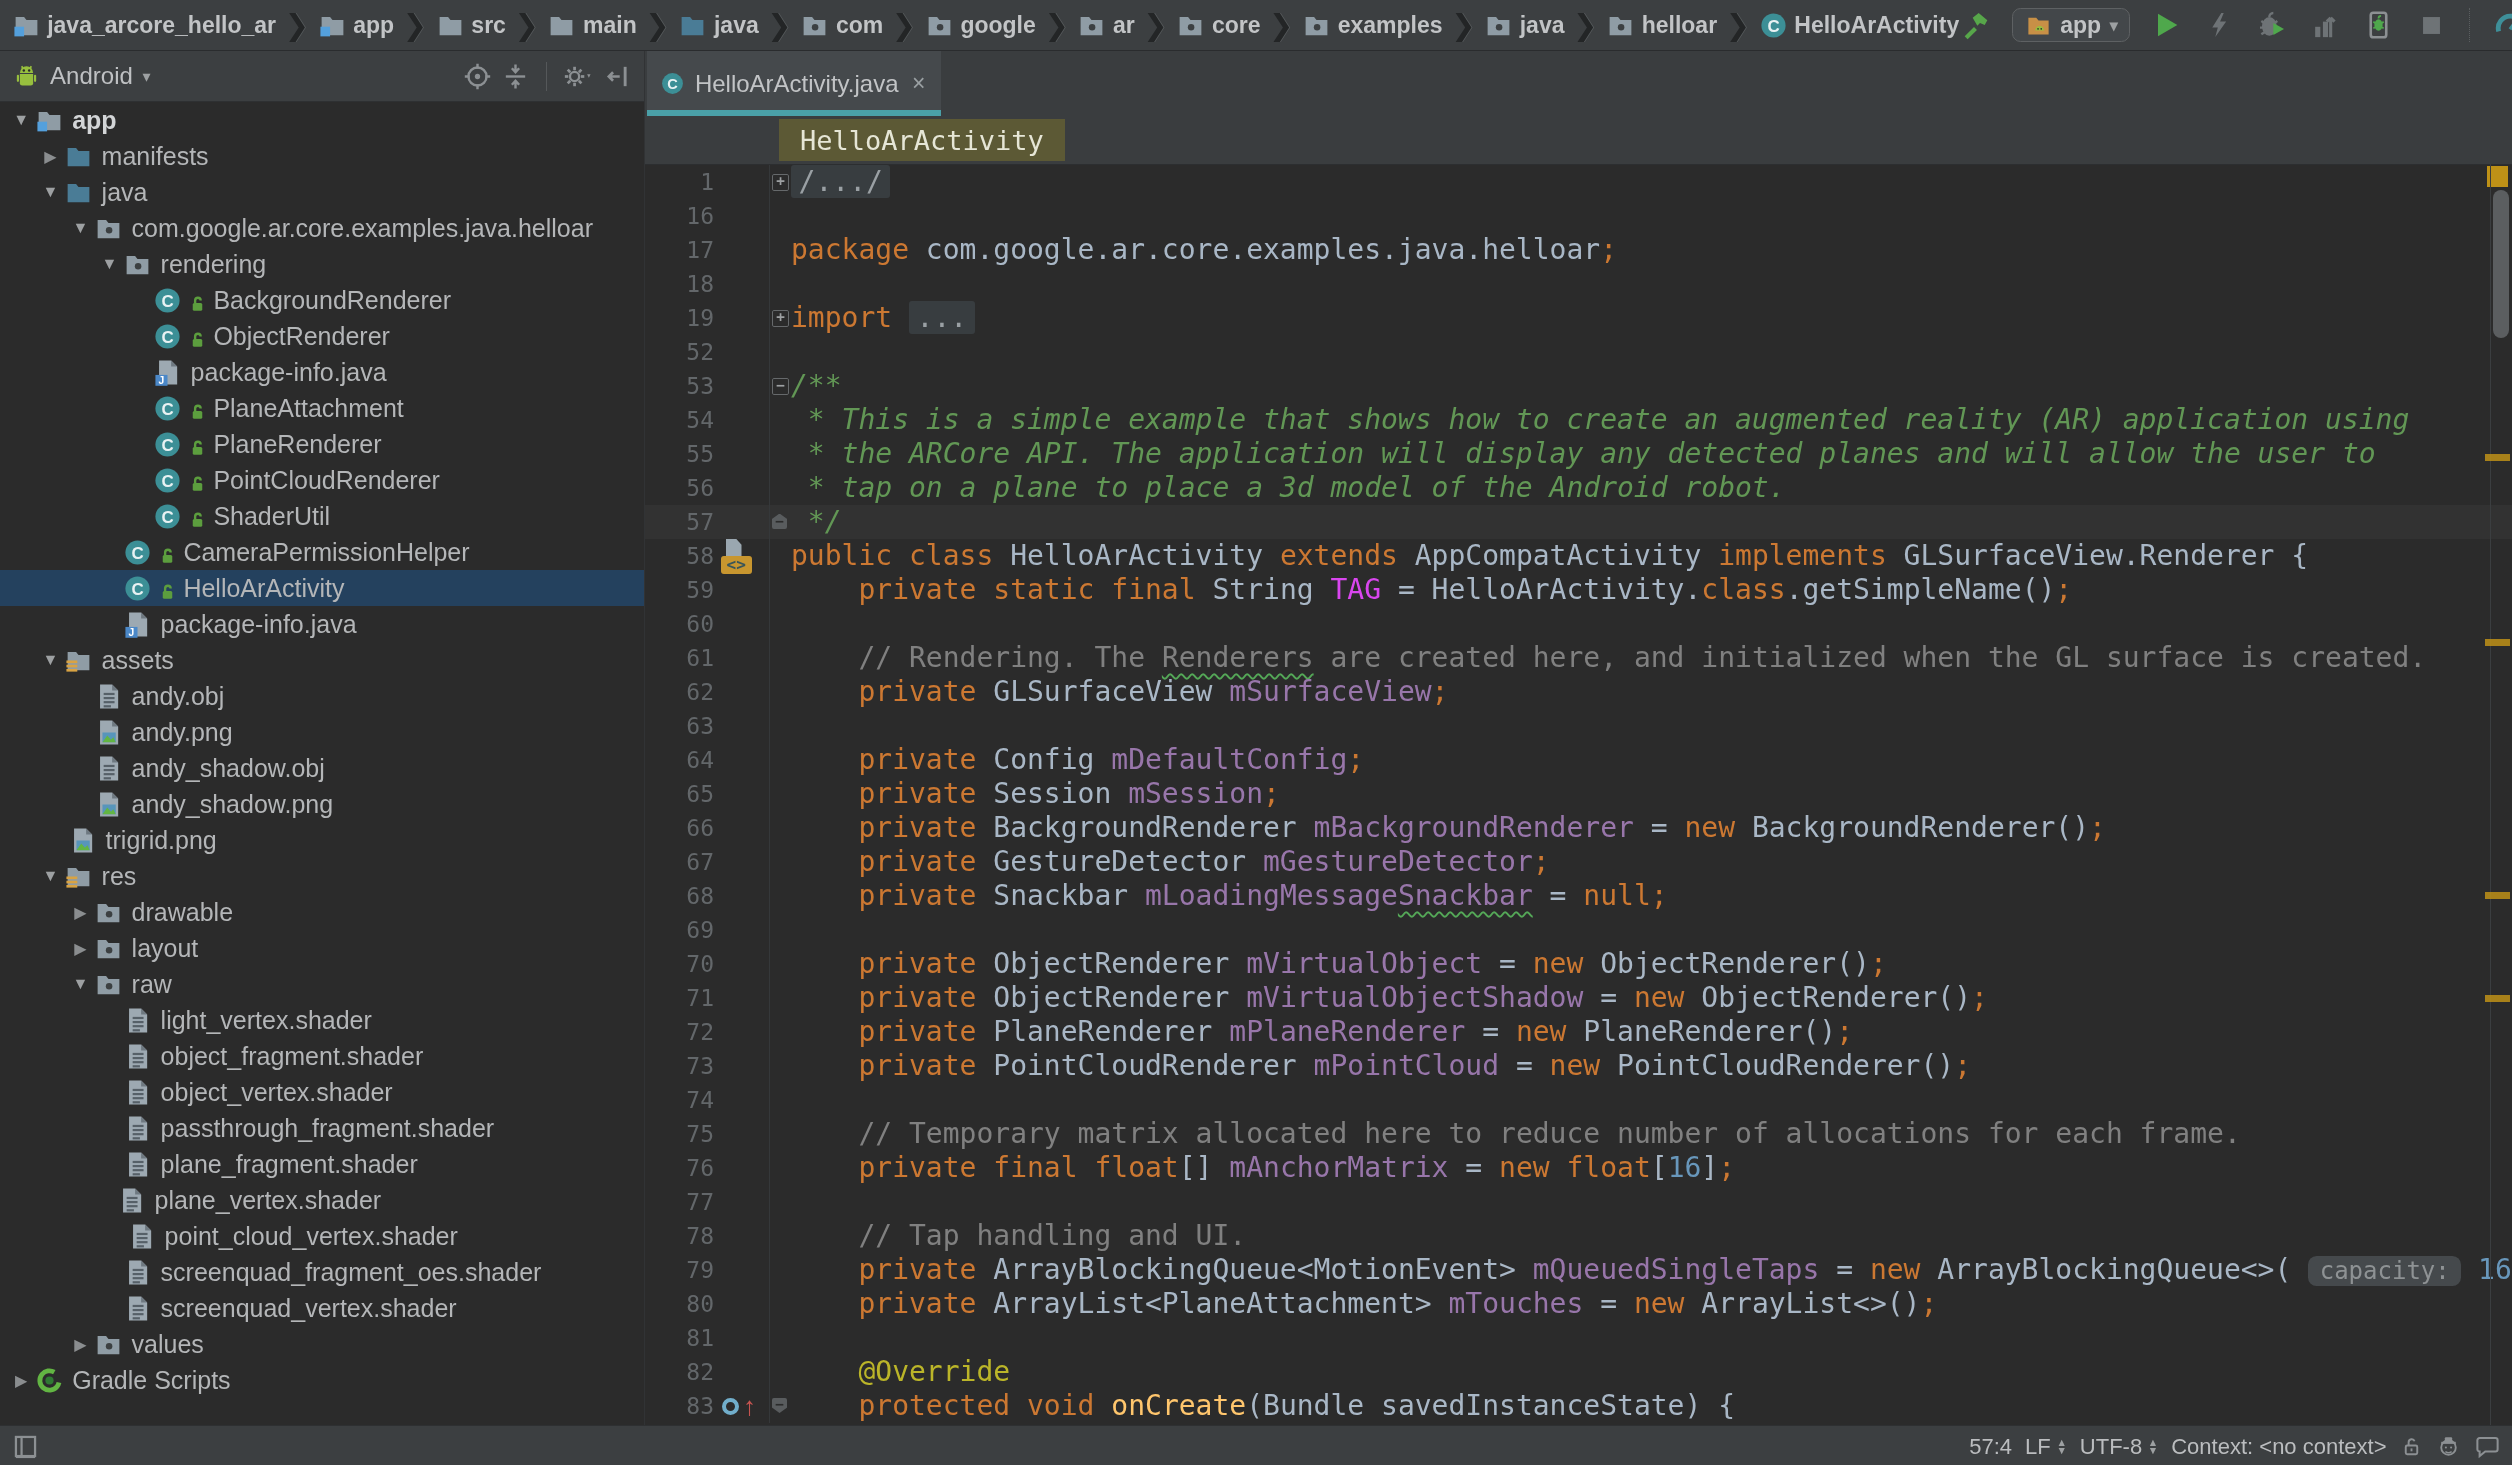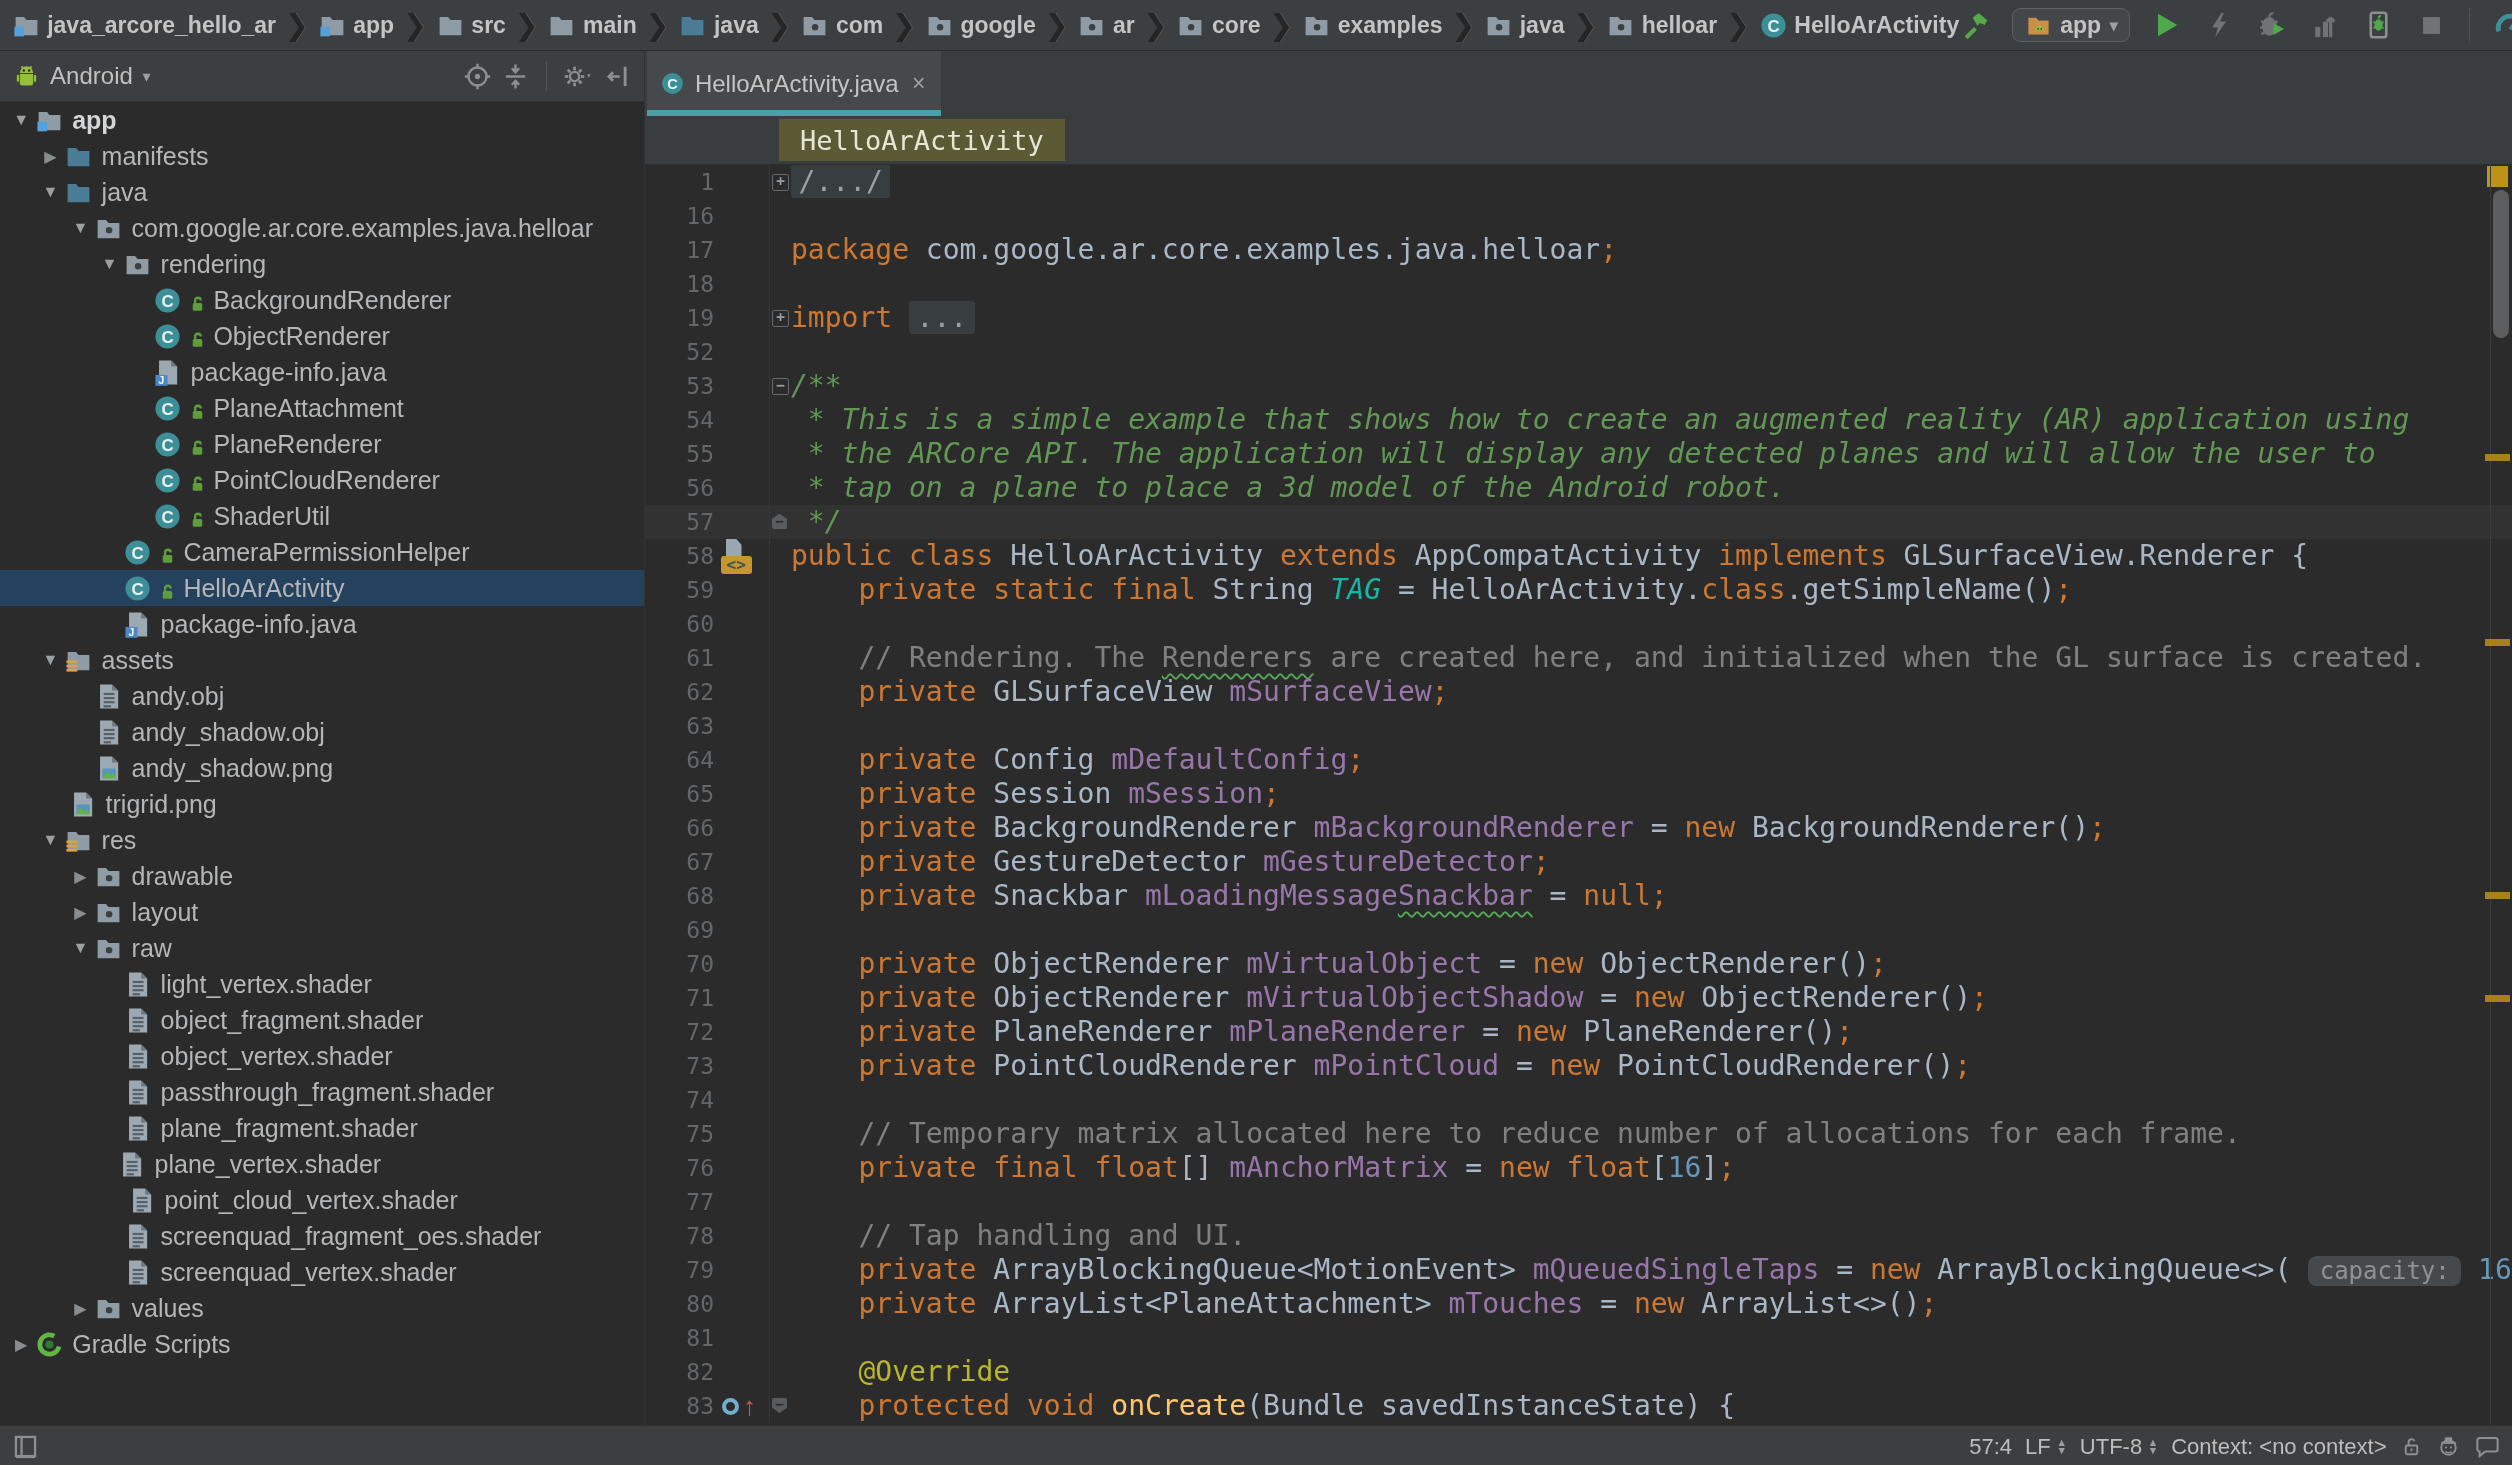--- a/index.html
+++ b/index.html
@@ -49,21 +49,21 @@
   .crumb-current{background:var(--khaki);color:#E6E6D6;font-family:"DejaVu Sans Mono",monospace;
                  font-size:27px;height:42px;display:flex;align-items:center;padding:0 21px;}
   .codewrap{flex:1;position:relative;overflow:hidden;}
   .cl{height:34px;white-space:pre;display:flex;align-items:stretch;}
   .cl.cur{background:var(--curline);}
   .ln{width:69px;flex:none;text-align:right;color:#63676A;font:23px/34px "DejaVu Sans Mono",monospace;}
   .gic{width:55px;flex:none;position:relative;}
   .fcol{width:21px;flex:none;position:relative;border-left:1px solid #35383A;}
   .src{font:28px/34px "DejaVu Sans Mono",monospace;}
   .k{color:#CC7832;} .t{color:#A9B7C6;} .c{color:#808080;} .d{color:#629755;font-style:italic;}
-  .f{color:#9876AA;} .sf{color:#14b8a6;font-style:italic;} .n{color:#6897BB;} .a{color:#BBB529;}
+  .f{color:#9876AA;} .sf{color:#d946ef;} .n{color:#6897BB;} .a{color:#BBB529;}
   .m{color:#FFC66D;} .s{color:#CC7832;}
   .fb{background:#383D40;color:#9aa0a4;border-radius:2.9px;padding:0 7.6px;}
   .h{background:#45494C;color:#8E9294;border-radius:8.6px;padding:1px 11.5px;font-size:24px;}
   .u{text-decoration:underline wavy #54A857;text-decoration-thickness:1.9px;text-underline-offset:5.7px;}
   .fm{position:absolute;left:1.9px;top:8.6px;width:15.3px;height:15.3px;background:#2B2B2B;border:1px solid #66696B;
       color:#9DA0A2;font:700 14.3px/13.4px "DejaVu Sans Mono",monospace;text-align:center;border-radius:1.9px;}
   .fm.end{background:#595C5E;border:none;color:#2B2B2B;line-height:15.3px;
       clip-path:polygon(50% 0,100% 35%,100% 100%,0 100%,0 35%);}
   .fm.pentdown{background:#595C5E;border:none;color:#2B2B2B;line-height:12.4px;
       clip-path:polygon(0 0,100% 0,100% 65%,50% 100%,0 65%);}
@@ -542,20 +542,32 @@
               <svg width="29" height="29" viewBox="0 0 24 24">
                 <path d="M5 2h10l5 5v15H5z" fill="#9DA9B2"></path>
                 <path d="M15 2l5 5h-5z" fill="#6E7880"></path>
                 <rect x="8" y="9" width="9" height="1.8" fill="#566068"></rect>
                 <rect x="8" y="12.4" width="9" height="1.8" fill="#566068"></rect>
                 <rect x="8" y="15.8" width="9" height="1.8" fill="#566068"></rect>
                 <rect x="8" y="19.2" width="6" height="1.8" fill="#566068"></rect>
               </svg>
             </span>
             <span class="tlabel">andy.obj</span>
+          </div>
+          <div class="trow" style="padding-left: 67px;">
+            <span class="chev"></span>
+            <span class="ticon">
+              <svg width="29" height="29" viewBox="0 0 24 24">
+                <path d="M5 2h10l5 5v15H5z" fill="#9DA9B2"></path>
+                <path d="M15 2l5 5h-5z" fill="#6E7880"></path>
+                <rect x="7" y="12" width="11" height="8" fill="#5795BB"></rect>
+                <path d="M7 20l4-5.5 3 3.5 2-2 2 4z" fill="#62B543"></path>
+              </svg>
+            </span>
+            <span class="tlabel">andy.png</span>
           </div>
           <div class="trow" style="padding-left: 67px;">
             <span class="chev"></span>
             <span class="ticon">
               <svg width="29" height="29" viewBox="0 0 24 24">
                 <path d="M5 2h10l5 5v15H5z" fill="#9DA9B2"></path>
                 <path d="M15 2l5 5h-5z" fill="#6E7880"></path>
                 <rect x="8" y="9" width="9" height="1.8" fill="#566068"></rect>
                 <rect x="8" y="12.4" width="9" height="1.8" fill="#566068"></rect>
                 <rect x="8" y="15.8" width="9" height="1.8" fill="#566068"></rect>

